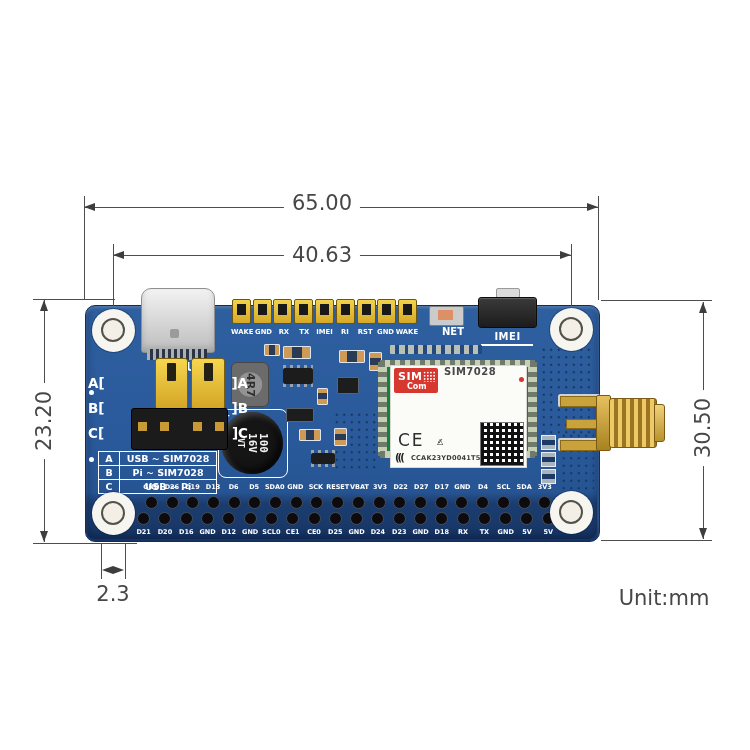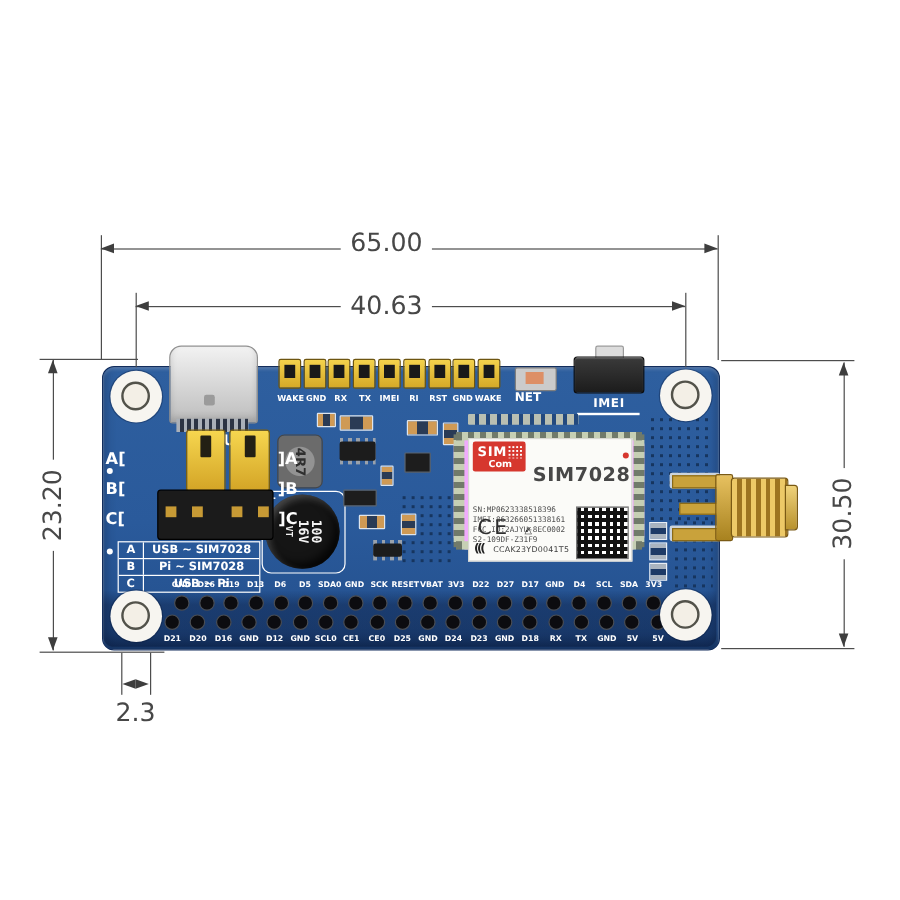--- a/index.html
+++ b/index.html
@@ -56,44 +56,44 @@
   #legend .k{width:20px;border-right:1.5px solid #fff;display:flex;align-items:center;justify-content:center;
              color:#fff;font-weight:bold;font-size:9.5px;}
   #legend .v{flex:1;display:flex;align-items:center;justify-content:center;color:#fff;font-weight:bold;font-size:9.5px;white-space:nowrap;}
   
   #jrows{position:absolute;display:flex;flex-direction:column;}
   #jrows .jr{flex:1;display:flex;justify-content:space-between;align-items:center;
              color:#fff;font-weight:bold;font-size:13.5px;}
   .jcap{position:absolute;background:linear-gradient(180deg,#f6d64f,#d3a426);border:1px solid #7a5f10;border-radius:3px;}
   .jcap>i{display:block;width:9px;height:18px;background:#232014;margin:4px auto 0;border-radius:1px;}
   
-  #module{position:absolute;left:378px;top:360px;width:159px;height:98px;background:#f0abfc;border-radius:12px;}
+  #module{position:absolute;left:378px;top:360px;width:159px;height:98px;background:#15803d;border-radius:12px;}
   .cast-v{position:absolute;top:2px;bottom:2px;width:9px;
           background:repeating-linear-gradient(180deg,#707a6a 0 5px,#c6cfb4 5px 10px);}
   .cast-h{position:absolute;left:2px;right:2px;height:7px;
           background:repeating-linear-gradient(90deg,#707a6a 0 5px,#c6cfb4 5px 10px);}
   #modlabel{position:absolute;left:12px;top:5px;width:135px;height:101px;background:#fbfbf8;
             border:1px solid #d8d8d2;}
   #simcom{position:absolute;left:3px;top:2px;width:44px;height:25px;background:#d6372e;border-radius:2px;color:#fff;overflow:hidden;}
   #simcom .s1{position:absolute;left:4px;top:2px;font-size:11px;font-weight:bold;letter-spacing:.5px;}
   #simcom .s2{position:absolute;left:13px;top:14px;font-size:8px;font-weight:bold;}
   #simcom .dots2{position:absolute;right:2px;top:3px;width:13px;height:11px;
             background-image:radial-gradient(circle,#fff 1px,transparent 1.2px);background-size:3.2px 3.2px;}
-  #modtitle{position:absolute;left:53px;top:20px;font-size:16px;font-weight:bold;color:#474747;letter-spacing:.5px;}
+  #modtitle{position:absolute;left:53px;top:0;font-size:10px;font-weight:bold;color:#474747;letter-spacing:.5px;}
   #moddot{position:absolute;left:128px;top:11px;width:5px;height:5px;border-radius:50%;background:#d6372e;}
   #modinfo{position:absolute;left:3px;top:30px;font-family:"DejaVu Sans Mono","Liberation Mono",monospace;
            font-size:6.4px;line-height:8.3px;color:#4e4e4e;white-space:pre;}
   #ce{position:absolute;left:7px;top:64px;font-size:17px;color:#2e2e2e;letter-spacing:2px;}
   .tri{position:absolute;left:40px;top:62px;font-size:21px;color:#2e2e2e;}
   .tri>span{position:absolute;left:6px;top:9px;font-size:8px;color:#2e2e2e;}
   #qr{position:absolute;left:89px;top:56px;width:42px;height:42px;background:#fff;border:1px solid #777;
       background-image:repeating-linear-gradient(0deg,#111 0 3px,transparent 3px 6px),
                        repeating-linear-gradient(90deg,#111 0 3px,#fff 3px 6px);}
   #swirl{position:absolute;left:4px;top:86px;font-size:10px;font-weight:bold;color:#222;letter-spacing:-2px;}
-  #certcode{position:absolute;left:20px;top:88px;font-size:6.6px;color:#3c3c3c;font-weight:normal;letter-spacing:.2px;}
+  #certcode{position:absolute;left:20px;top:88px;font-size:6.6px;color:#3c3c3c;font-weight:bold;letter-spacing:.2px;}
   
   .ws{white-space:nowrap;}
 </style>
 </head>
 <body>
 
 <div id="stage">
 
   <div id="board"></div>
 
@@ -168,21 +168,21 @@
       <div>TX</div>
       <div>IMEI</div>
       <div>RI</div>
       <div>RST</div>
       <div>GND</div>
       <div>WAKE</div>
     </div>
 
   <div class="abs" style="left:429px;top:306px;width:33px;height:18px;background:#cbcbcb;border:1px solid #7e7e7e;border-radius:2px;"></div>
   <div class="abs" style="left:438px;top:310px;width:15px;height:10px;background:#dd8f66;"></div>
-  <div class="silk" style="left:429px;top:327px;width:35px;text-align:left;font-size:10px;">NET</div>
+  <div class="silk" style="left:429px;top:327px;width:35px;text-align:right;font-size:10px;">NET</div>
 
   <div class="abs" style="left:496px;top:288px;width:22px;height:11px;background:#dcdcdc;border:1px solid #9a9a9a;border-radius:2px;"></div>
   <div class="abs" style="left:478px;top:297px;width:57px;height:29px;background:linear-gradient(180deg,#3a3a3a,#1c1c1c);
        border:1px solid #0c0c0c;border-radius:3px;box-shadow:inset 0 1px 1px rgba(255,255,255,.2);"></div>
   <div class="silk" style="left:480px;top:332px;width:55px;text-align:center;font-size:10px;letter-spacing:.5px;">IMEI</div>
   <div class="abs" style="left:481px;top:344px;width:52px;height:1.5px;background:#fff;"></div>
 
   <div class="abs" style="left:231px;top:362px;width:36px;height:43px;border-radius:6px;border:1px solid #474747;
        background:radial-gradient(circle at 50% 50%,#939393 0 42%,#6b6b6b 45%);">
     <div class="abs" style="left:50%;top:50%;transform:translate(-50%,-50%) rotate(90deg);font-size:11px;font-weight:bold;color:#2f2f2f;">4R7</div>
@@ -276,23 +276,20 @@
     <div class="cast-h" style="top:0;"></div>
     <div class="cast-h" style="bottom:0;"></div>
     <div id="modlabel">
       <div id="simcom">
         <span class="s1">SIM</span>
         <span class="s2">Com</span>
         <span class="dots2"></span>
       </div>
       <div id="modtitle">SIM7028</div>
       <div id="moddot"></div>
-      <div id="modinfo">
-        
-      <div>SN:MP0623338518396</div><div>IMEI:863266051338161</div><div>FCC ID:2AJYU-8EC0002</div><div>S2-109DF-Z31F9</div></div>
       <div id="ce">CE</div>
       <div class="tri">
         <span>✓</span>
           <span>△</span>
       </div>
       <div id="qr"></div>
       <div id="swirl">(((</div>
       <div id="certcode">CCAK23YD0041T5</div>
     </div>
   </div>
@@ -517,14 +514,15 @@
   <div class="arr u" style="left:698.5px;top:302px;"></div>
   <div class="arr d" style="left:698.5px;top:528px;"></div>
   <div class="dimlabel rot" style="left:703px;top:428px;">30.50</div>
 
   <div class="vl" style="left:100.5px;top:544px;height:35px;"></div>
   <div class="vl" style="left:124.5px;top:544px;height:35px;"></div>
   <div class="arr l" style="left:102px;top:566px;"></div>
   <div class="arr r" style="left:113px;top:566px;"></div>
   <div class="dimlabel" style="left:113px;top:594px;">2.3</div>
 
+  <div class="dimlabel" style="left:664px;top:598px;">Unit:mm</div>
 
 </div>
 
 </body></html>

